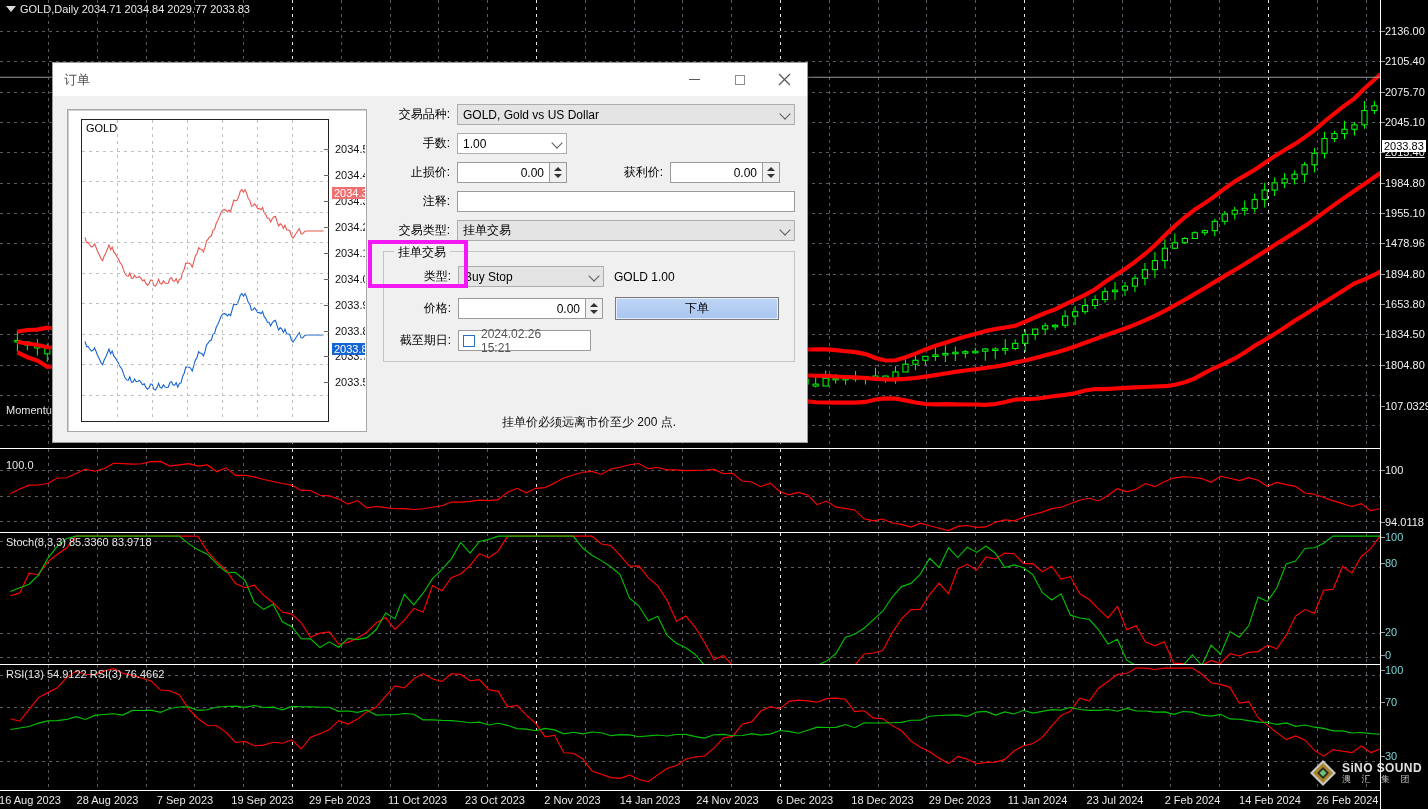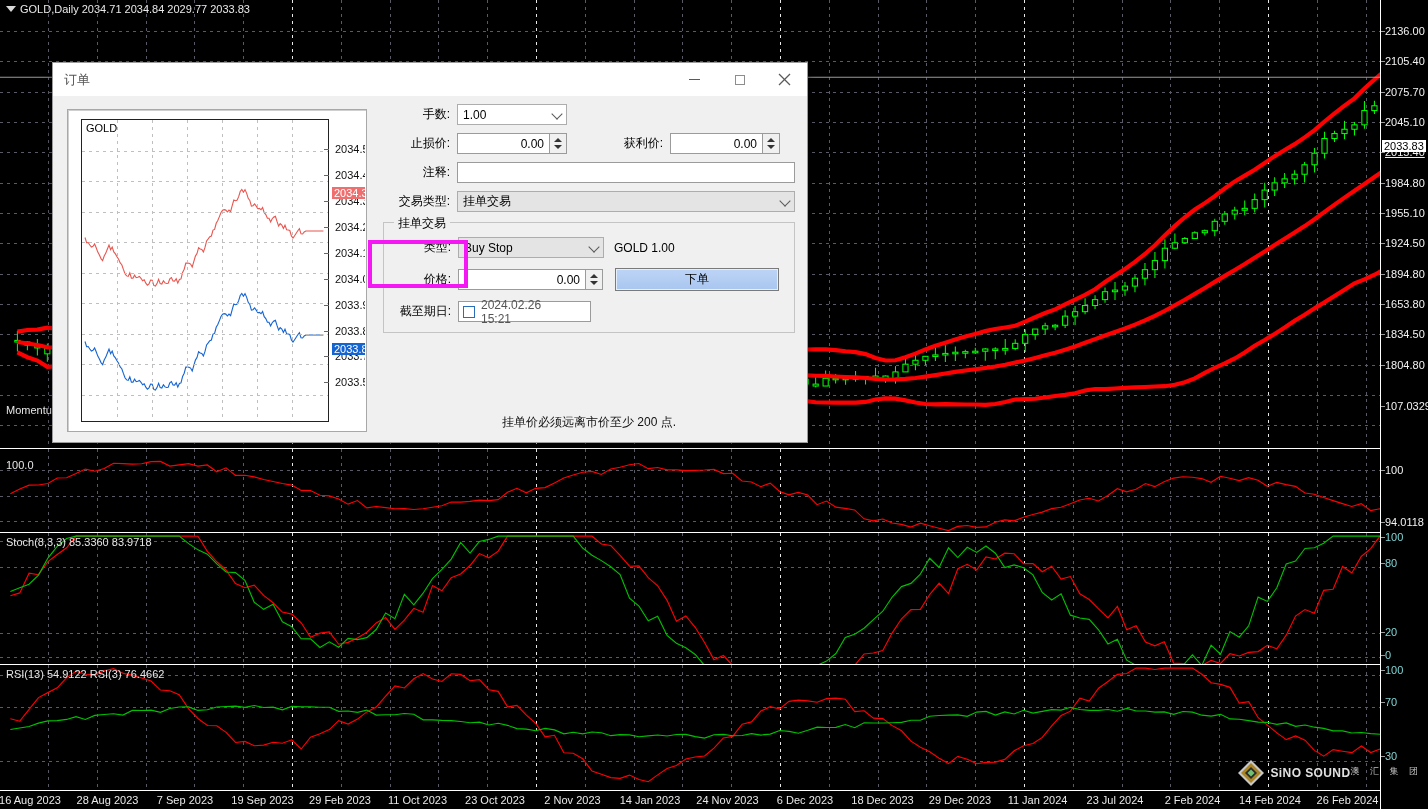--- a/index.html
+++ b/index.html
@@ -70,21 +70,21 @@
     white-space: nowrap; transform: translateX(-50%);
   }
 
   
   .series { position: absolute; inset: 0; }
 
   
   .logo { position: absolute; right: 6px; bottom: 22px; display: flex;
           align-items: center; gap: 5px; opacity: .92; }
   .logo-diamond { width: 28px; height: 28px; position: relative; }
-  .logo-text { display: flex; flex-direction: row; line-height: 1.05; }
+  .logo-text { display: flex; flex-direction: column; line-height: 1.05; }
   .logo-en { color: #f4f4f4; font-size: 12px; font-weight: bold; letter-spacing: .4px; }
   .logo-cn { color: #cfcfcf; font-size: 9px; letter-spacing: 4px; }
 
   
   .dialog {
     position: absolute; left: 52px; top: 62px; width: 756px; height: 381px;
     background: #f0f0f0; border: 1px solid #9b9b9b;
     box-shadow: 0 2px 7px rgba(0,0,0,.45);
     font-size: 12px; color: #000;
   }
@@ -681,21 +681,21 @@
         <div class="axis-tick" style="top: 92px;">2075.70</div>
         <div class="axis-tickmark" style="top: 92px;"></div>
         <div class="axis-tick" style="top: 122px;">2045.10</div>
         <div class="axis-tickmark" style="top: 122px;"></div>
         <div class="axis-tick" style="top: 152px; text-decoration: underline;">2015.40</div>
         <div class="axis-tickmark" style="top: 152px;"></div>
         <div class="axis-tick" style="top: 183px;">1984.80</div>
         <div class="axis-tickmark" style="top: 183px;"></div>
         <div class="axis-tick" style="top: 213px;">1955.10</div>
         <div class="axis-tickmark" style="top: 213px;"></div>
-        <div class="axis-tick" style="top: 243px;">1924.50</div>
+        <div class="axis-tick" style="top: 243px;">1478.96</div>
         <div class="axis-tickmark" style="top: 243px;"></div>
         <div class="axis-tick" style="top: 274px;">1894.80</div>
         <div class="axis-tickmark" style="top: 274px;"></div>
         <div class="axis-tick" style="top: 304px;">1653.80</div>
         <div class="axis-tickmark" style="top: 304px;"></div>
         <div class="axis-tick" style="top: 334px;">1834.50</div>
         <div class="axis-tickmark" style="top: 334px;"></div>
         <div class="axis-tick" style="top: 365px;">1804.80</div>
         <div class="axis-tickmark" style="top: 365px;"></div>
         <div class="axis-tick cur" style="top: 146px;">2033.83</div>
@@ -824,20 +824,27 @@
               <div class="mini-ax-lbl" style="top: 271px;">2033.59</div>
               <div class="mini-tick" style="top: 271px;"></div>
               <div class="mini-tag ask" style="top: 82px;">2034.33</div>
               <div class="mini-tag bid" style="top: 238px;">2033.83</div>
             </div>
         </div>
       </div>
 
       <div class="form">
 
+        <div class="row">
+          <span class="lbl">交易品种:</span>
+          <div class="combo" style="width:338px;">
+            <span>GOLD, Gold vs US Dollar</span>
+            <i class="chev"></i>
+          </div>
+        </div>
 
         <div class="row">
           <span class="lbl">手数:</span>
           <div class="combo white" style="width:110px;">
             <span>1.00</span>
             <i class="chev"></i>
           </div>
         </div>
 
         <div class="row">

